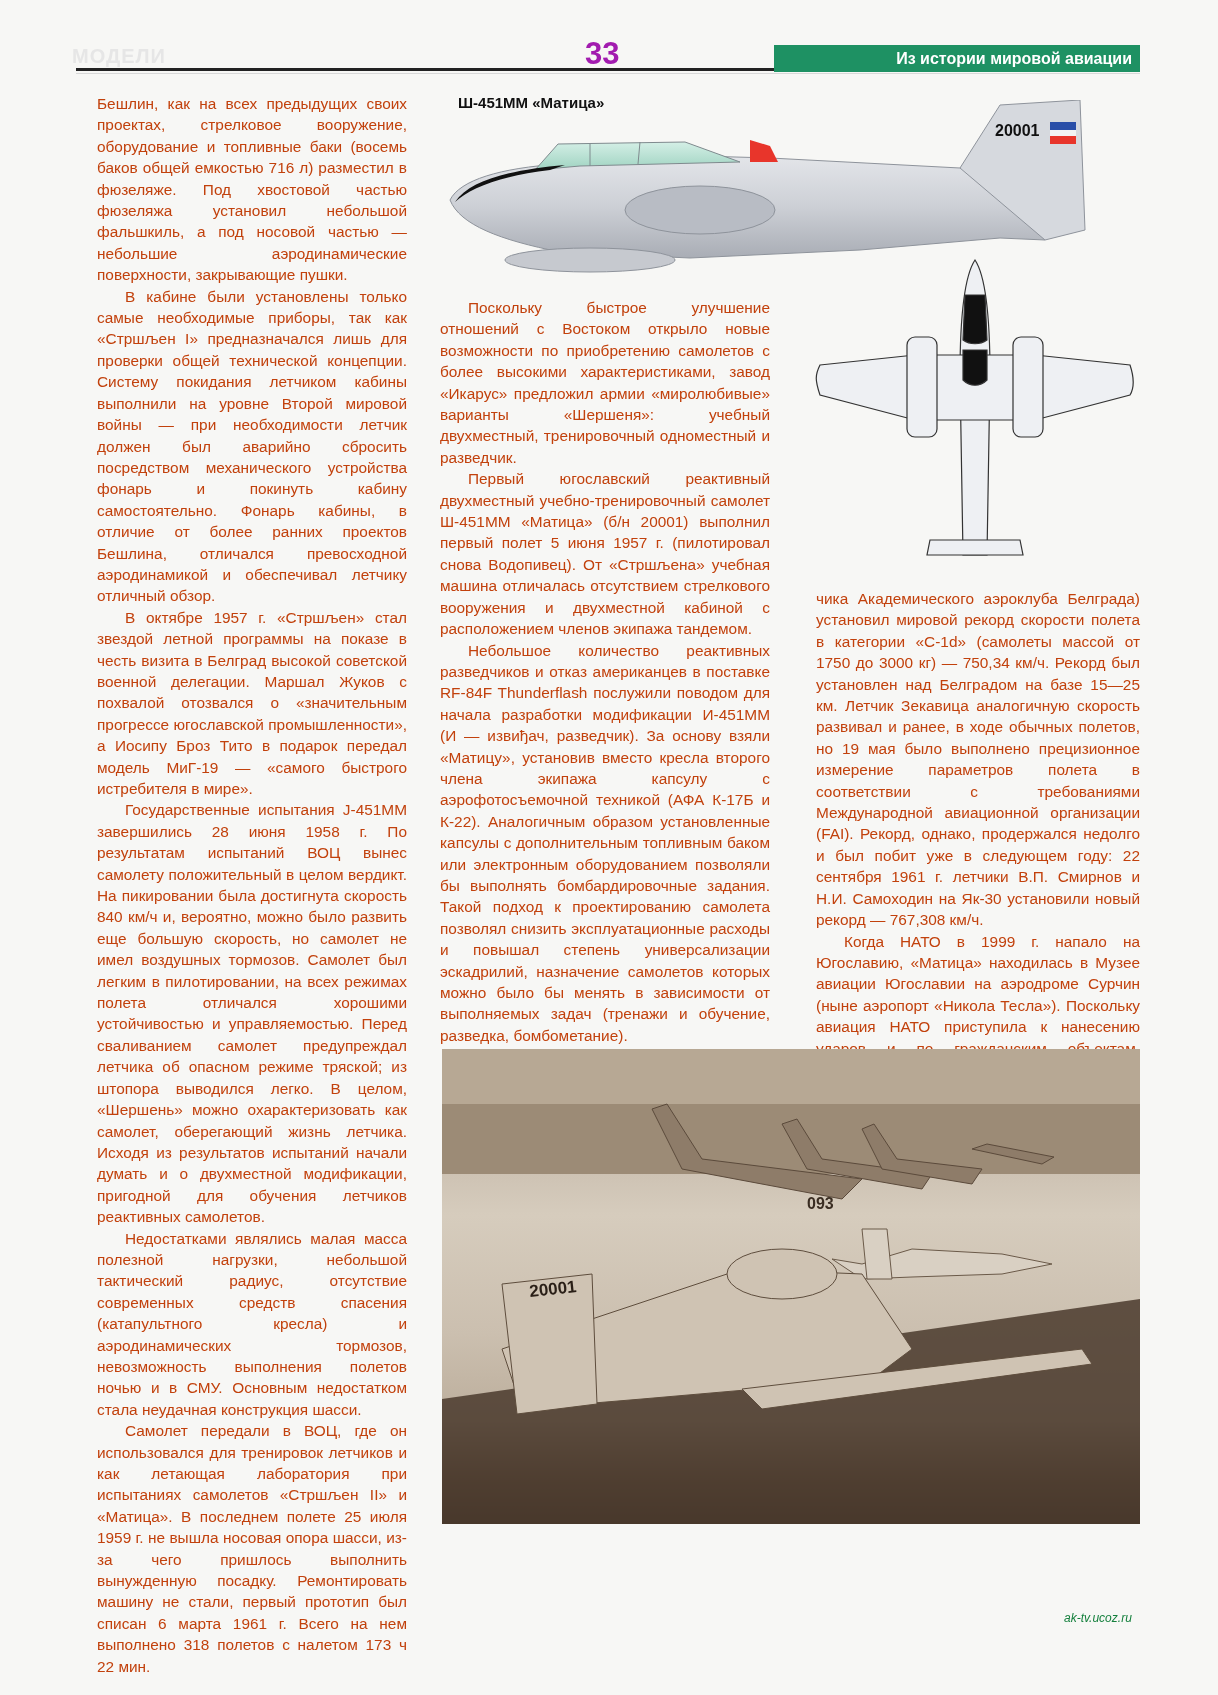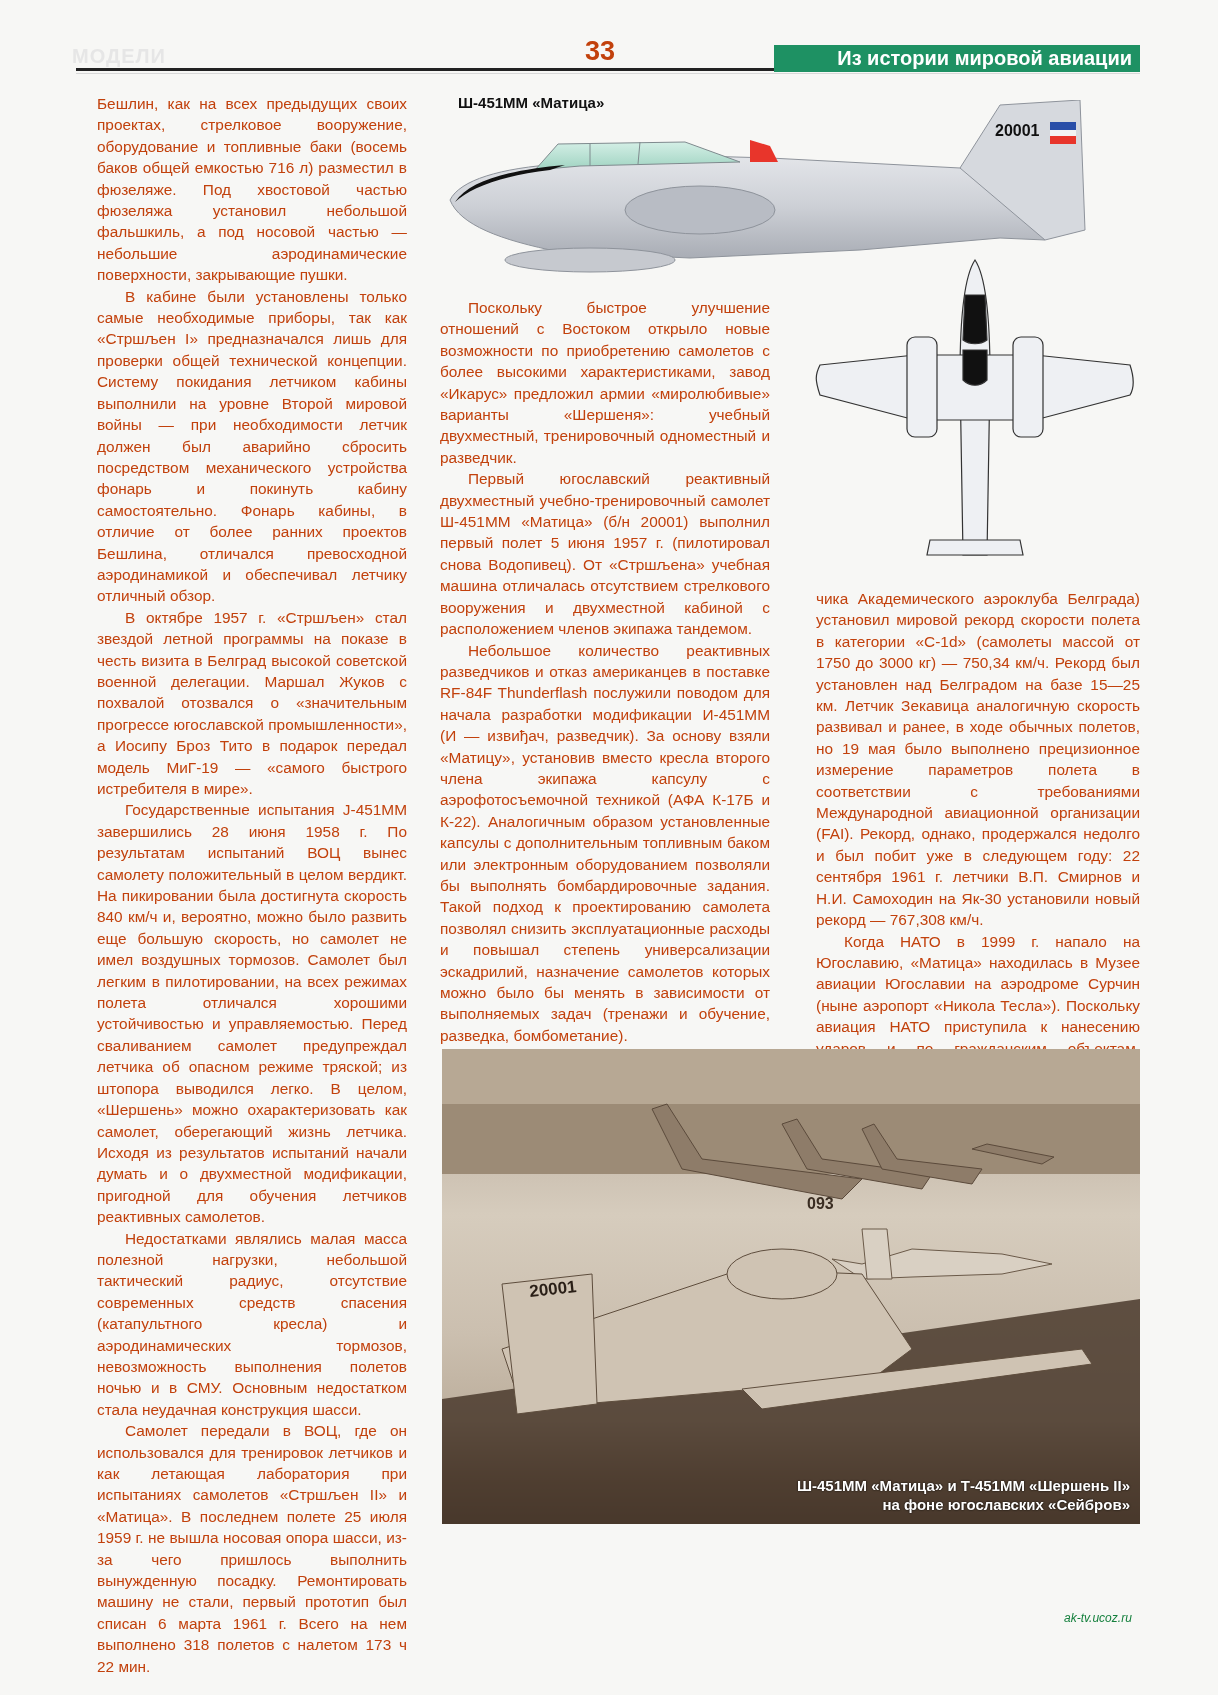--- a/index.html
+++ b/index.html
@@ -9,26 +9,26 @@
     font-family: "Liberation Sans", sans-serif;
     color: #1d1d1d;
   }
   .header-rule {
     position: absolute; left: 76px; top: 68px; width: 698px; height: 3px; background: #222;
   }
   .header-rule-shadow {
     position: absolute; left: 76px; top: 73px; width: 1064px; height: 1px; background: #d8d8d8;
   }
   .page-number {
-    position: absolute; left: 585px; top: 36px; font-size: 27px; font-weight: bold;
-    font-family: "Liberation Sans", sans-serif; color: #c2410c; letter-spacing: 0px;
+    position: absolute; left: 585px; top: 36px; font-size: 31px; font-weight: bold;
+    font-family: "Liberation Sans", sans-serif; color: #a21caf; letter-spacing: 0px;
   }
   .section-banner {
     position: absolute; left: 774px; top: 45px; width: 366px; height: 27px;
-    background: #1e9163; color: #fff; font-weight: bold; font-size: 20px;
+    background: #1e9163; color: #fff; font-weight: bold; font-size: 16px;
     text-align: right; line-height: 27px; padding-right: 8px; box-sizing: border-box;
   }
   .ghost-logo {
     position: absolute; left: 72px; top: 45px; font-size: 20px; font-weight: bold;
     color: #e6e6e6; letter-spacing: 1px;
   }
   .col {
     position: absolute; font-size: 15.4px; line-height: 21.4px; text-align: justify;
     font-family: "Liberation Sans", sans-serif; color: #c2410c;
   }
@@ -141,19 +141,15 @@
       <path d="M420,180 L445,180 L450,230 L425,230 Z"></path>
     </g>
     <g fill="#cfc3b3" stroke="#5e4d3d" stroke-width="1">
       <path d="M60,300 L300,220 L420,225 L470,300 L430,330 L200,350 L80,360 Z"></path>
       <path d="M60,235 L150,225 L155,355 L75,365 Z"></path>
       <path d="M300,340 L640,300 L650,315 L320,360 Z"></path>
       <ellipse cx="340" cy="225" rx="55" ry="25"></ellipse>
     </g>
     <text x="88" y="248" font-family="Liberation Sans, sans-serif" font-weight="bold" font-size="17" fill="#2a1f17" transform="rotate(-6 88 248)">20001</text>
   </svg>
-  <div class="photo-caption">
-    <div>Ш-451ММ «Матица» и Т-451ММ «Шершень II»</div>
-    <div>на фоне югославских «Сейбров»</div>
-  </div>
 </div>
 
 <div class="footer-url">ak-tv.ucoz.ru</div>
 
 </body></html>

